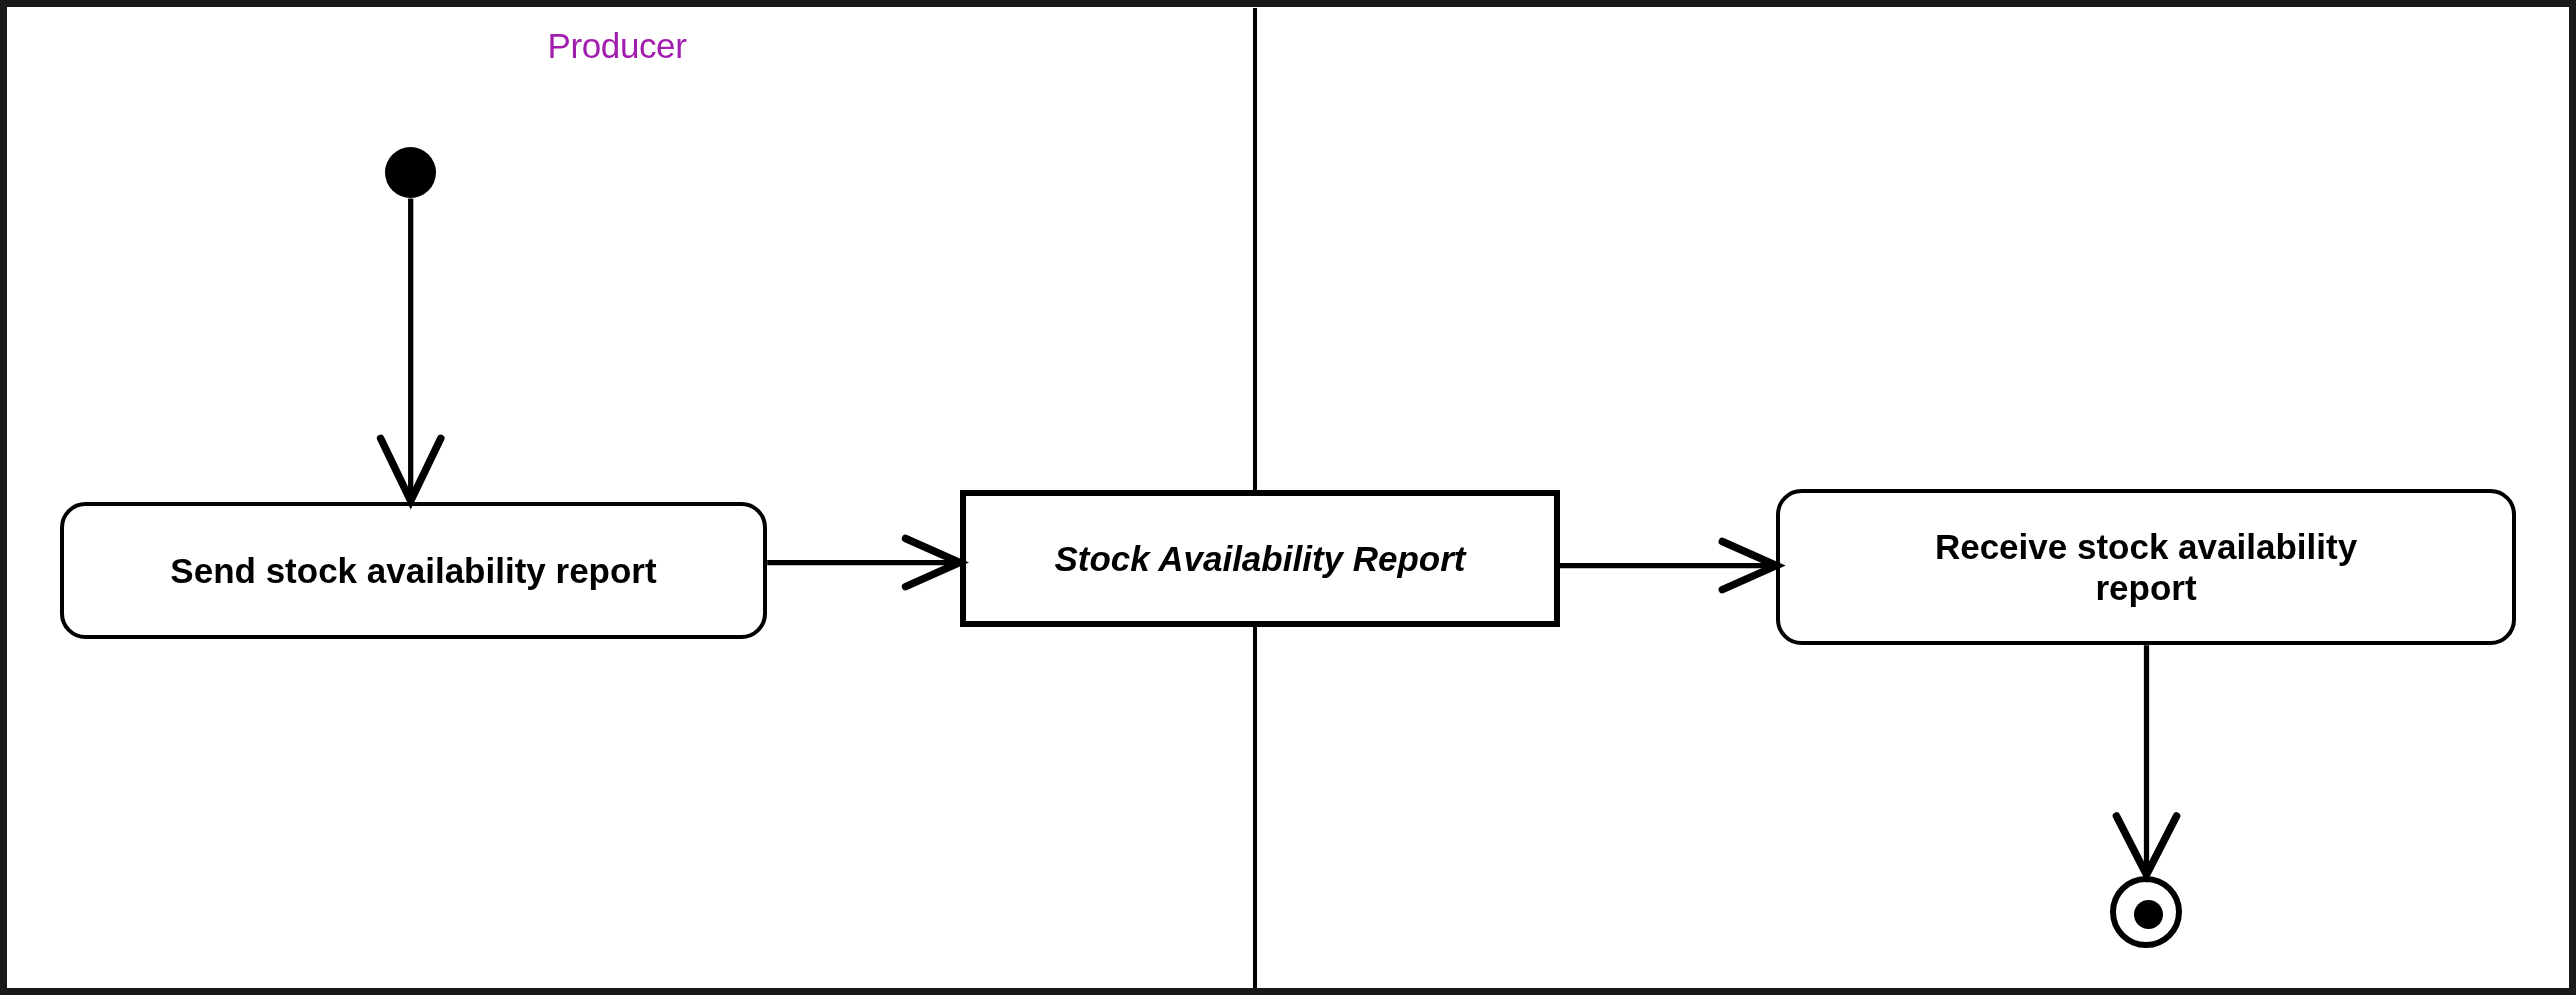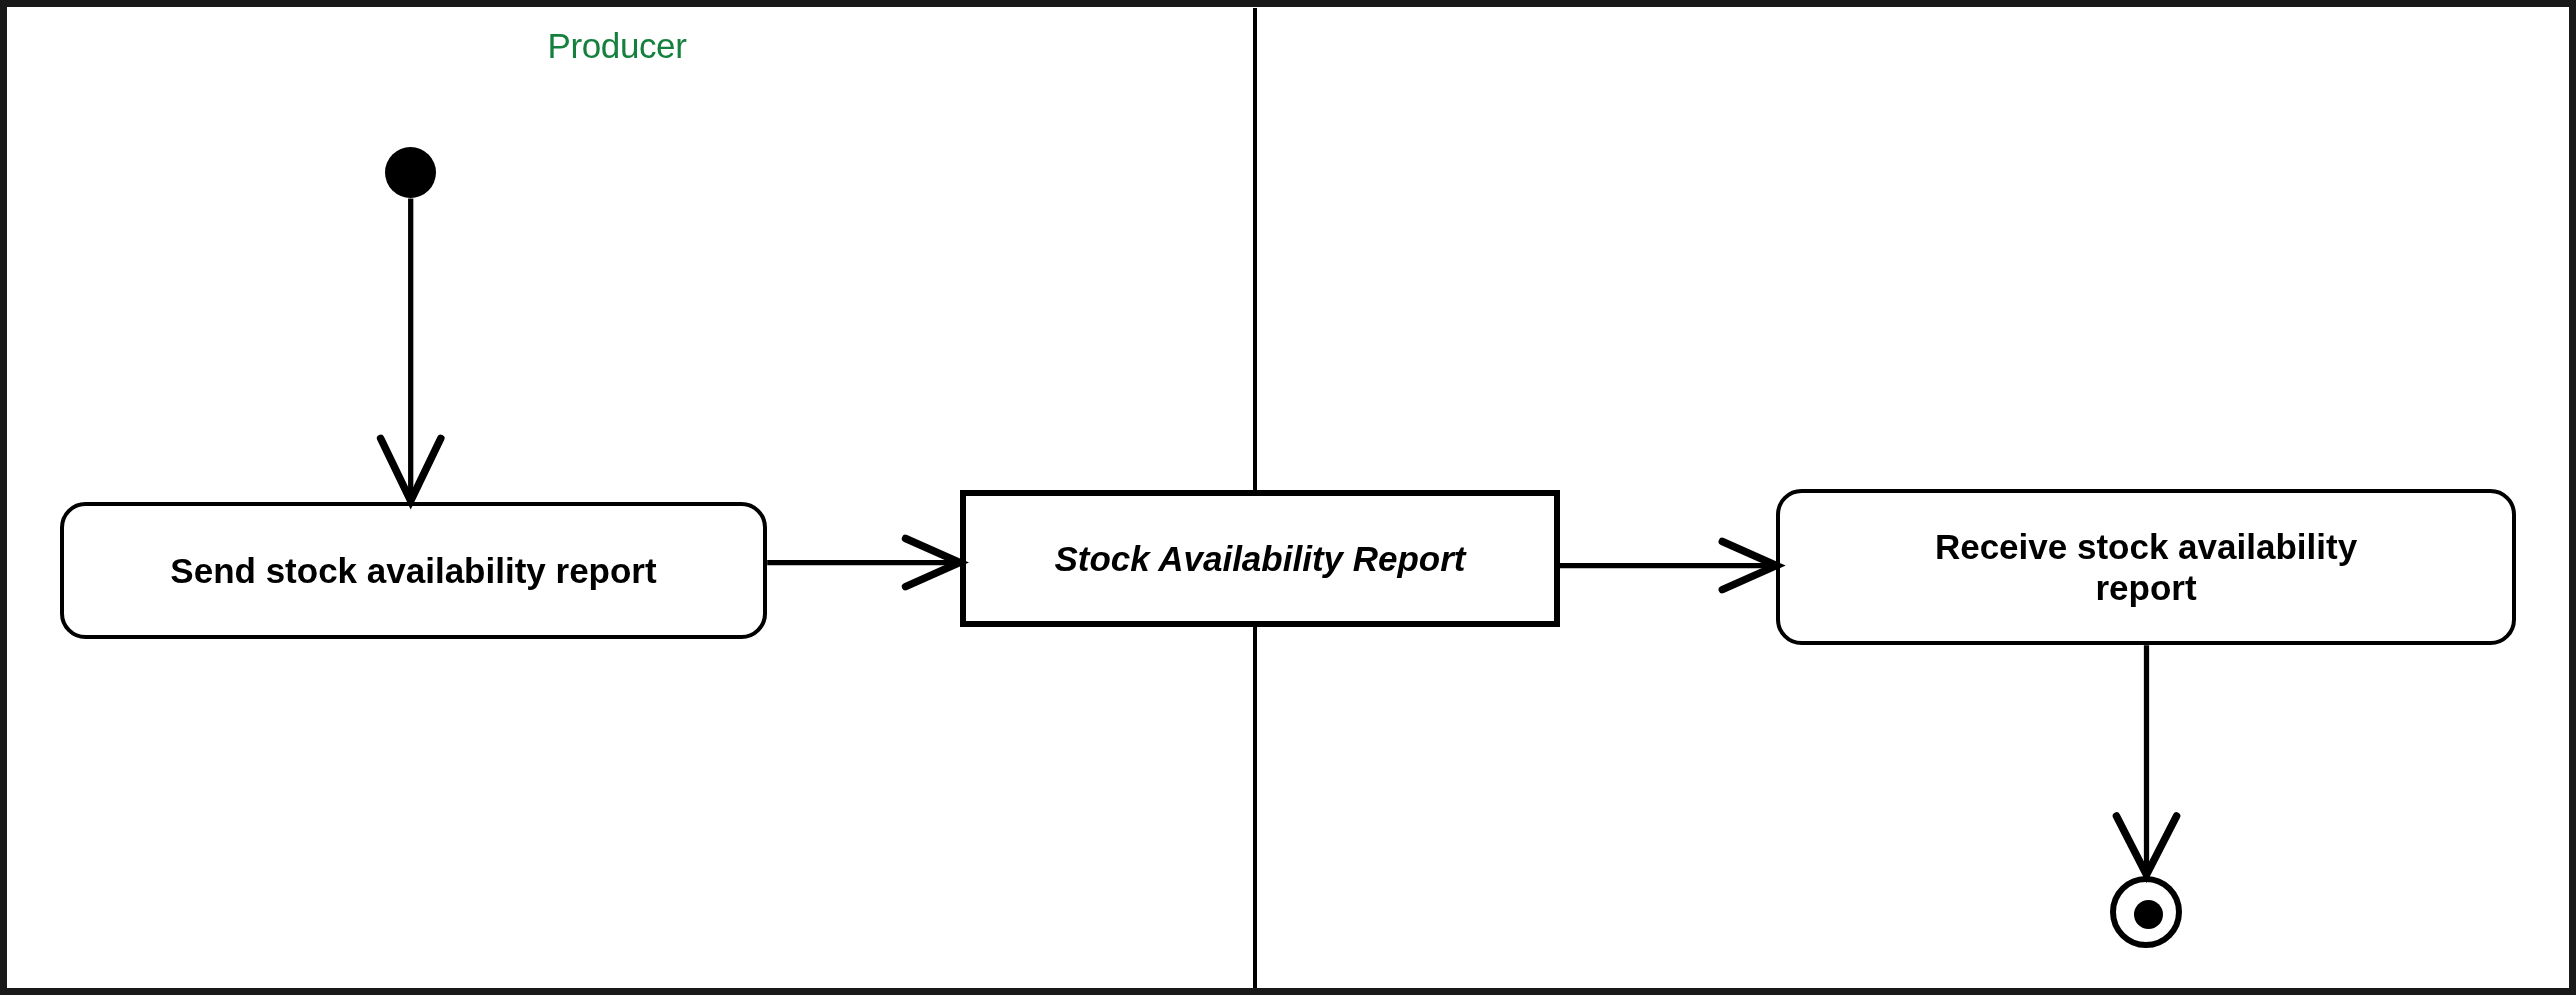--- a/index.html
+++ b/index.html
@@ -36,21 +36,21 @@
     width: 3.8px;
     height: 980px;
     background: #000000;
   }
   
   .lane-title {
     position: absolute;
     text-align: center;
     font-size: 35px;
     font-weight: normal;
-    color: #15803d;
+    color: #a21caf;
     white-space: nowrap;
     font-family: "Liberation Sans", sans-serif;
     letter-spacing: -0.4px;
   }
   
   .initial-node {
     position: absolute;
     border-radius: 50%;
     background: #000000;
   }

